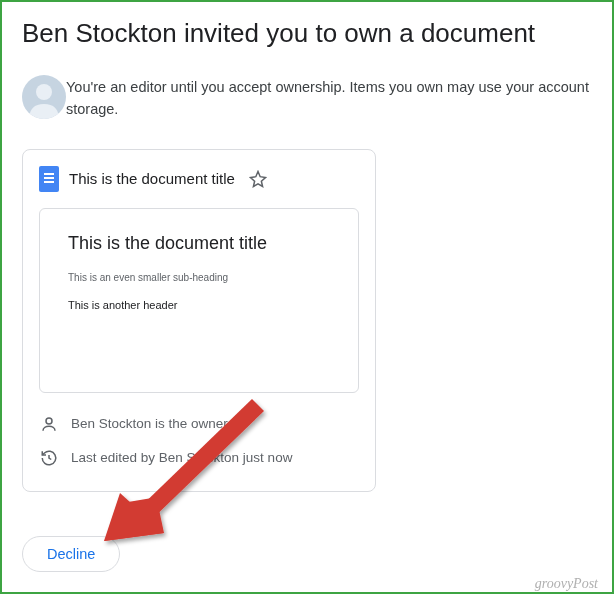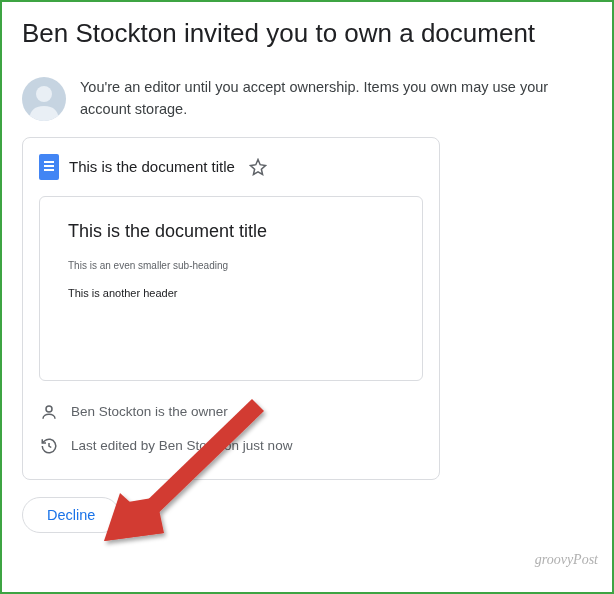--- a/index.html
+++ b/index.html
@@ -14,23 +14,23 @@
       color: #202124;
     }
     .page-title {
       font-size: 26px;
       font-weight: 400;
       color: #202124;
       margin-bottom: 26px;
     }
     .info-row {
       display: flex;
-      align-items: flex-end;
-      gap: 14px;
-      margin-bottom: 16px;
+      align-items: flex-start;
+      gap: 0;
+      margin-bottom: 28px;
     }
     .avatar {
       width: 44px;
       height: 44px;
       border-radius: 50%;
       background: #c6d4e1;
       display: flex;
       align-items: flex-end;
       justify-content: center;
       overflow: hidden;
@@ -39,22 +39,22 @@
     .info-text {
       font-size: 14.5px;
       color: #3c4043;
       line-height: 1.5;
       padding-top: 2px;
     }
     .doc-card {
       border: 1px solid #dadce0;
       border-radius: 8px;
       padding: 16px;
-      width: 418px;
-      margin-bottom: 17px;
+      width: 354px;
+      margin-bottom: 44px;
     }
     .doc-header {
       display: flex;
       align-items: center;
       gap: 10px;
       margin-bottom: 16px;
     }
     .doc-icon {
       width: 20px;
       height: 26px;
@@ -156,21 +156,21 @@
     }
     .arrow {
       position: absolute;
       left: 100px;
       top: 383px;
       pointer-events: none;
     }
     .watermark {
       position: absolute;
       right: 14px;
-      bottom: 24px;
+      bottom: 0;
       font-size: 14px;
       color: #b0b0b0;
       font-family: Georgia, serif;
       font-style: italic;
     }
   </style>
 </head>
 <body>
 
 <h1 class="page-title">Ben Stockton invited you to own a document</h1>

